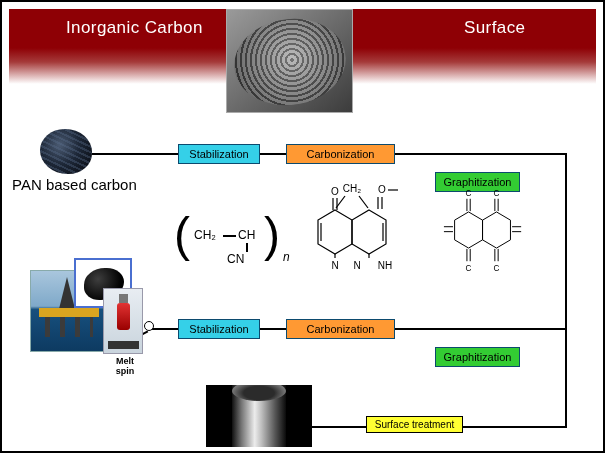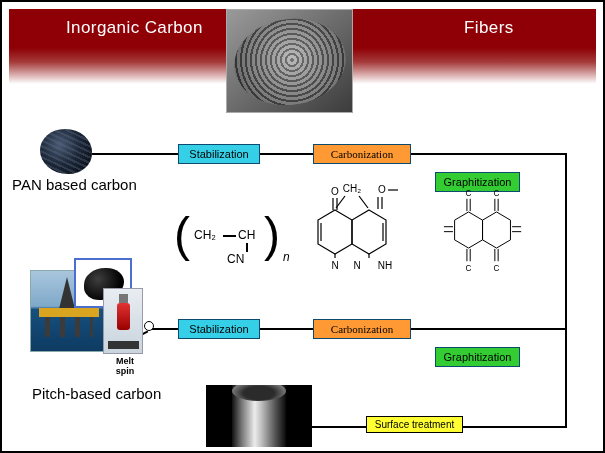--- a/index.html
+++ b/index.html
@@ -30,21 +30,21 @@
   .l1 { left: 90px;  top: 151px; width: 475px; }
   .lr { left: 563px; top: 151px; height: 275px; }
   .l2 { left: 148px; top: 326px; width: 417px; }
   .l3 { left: 310px; top: 424px; width: 255px; }
 
   
   .step-box { height: 20px; border: 1px solid #0c4a6e; display: flex; align-items: center;
               justify-content: center; font-size: 11px; color: #000; }
   .r1 { top: 142px; } .r2 { top: 317px; }
   .stab  { left: 176px; width: 82px; }
-  .carb  { left: 311px; width: 98px; font-family: Liberation Serif, serif; }
+  .carb  { left: 284px; width: 109px; }
   .graph { left: 433px; width: 85px; margin-top: 28px; }
   .surface-box { left: 364px; top: 414px; width: 97px; height: 17px; border: 1px solid #000;
                  display: flex; align-items: center; justify-content: center; font-size: 10px; }
 
   
   .row-label { font-size: 15px; color: #000; }
   .pan-label   { left: 10px; top: 174px; }
   .pitch-label { left: 30px; top: 383px; }
   .melt-label  { left: 105px; top: 354px; width: 36px; font-size: 9px; font-weight: bold;
                  text-align: center; line-height: 1.15; }
@@ -105,21 +105,21 @@
   .ladder-svg   { left: 298px; top: 178px; }
   .graphite-svg { left: 433px; top: 182px; }
 </style>
 </head>
 <body>
 
 <div class="slide">
 
   <div class="abs banner"></div>
   <div class="abs banner-title left">Inorganic Carbon</div>
-  <div class="abs banner-title right">Fibers</div>
+  <div class="abs banner-title right">Surface</div>
 
   <div class="abs sem">
     <div class="sem-fiber"></div>
   </div>
 
   <div class="abs hline l1"></div>
   <div class="abs vline lr"></div>
   <div class="abs hline l2"></div>
   <div class="abs hline l3"></div>
   <div class="abs hook-line"></div>
@@ -193,21 +193,20 @@
   </div>
   <div class="abs pitch-photo">
     <div class="pitch-blob"></div>
   </div>
   <div class="abs spinner">
     <div class="spinner-cap"></div>
     <div class="spinner-body"></div>
     <div class="spinner-base"></div>
   </div>
   <div class="abs melt-label">Melt spin</div>
-  <div class="abs row-label pitch-label">Pitch-based carbon</div>
 
   <div class="abs step-box r2 stab" style="background-color: rgb(53, 208, 232);">Stabilization</div>
   <div class="abs step-box r2 carb" style="background-color: rgb(255, 153, 51);">Carbonization</div>
   <div class="abs step-box r2 graph" style="background-color: rgb(51, 204, 51);">Graphitization</div>
 
   <div class="abs cyl-img">
     <div class="cyl-body"></div>
     <div class="cyl-top"></div>
   </div>
   <div class="abs surface-box" style="background-color: rgb(255, 255, 51);">Surface treatment</div>

